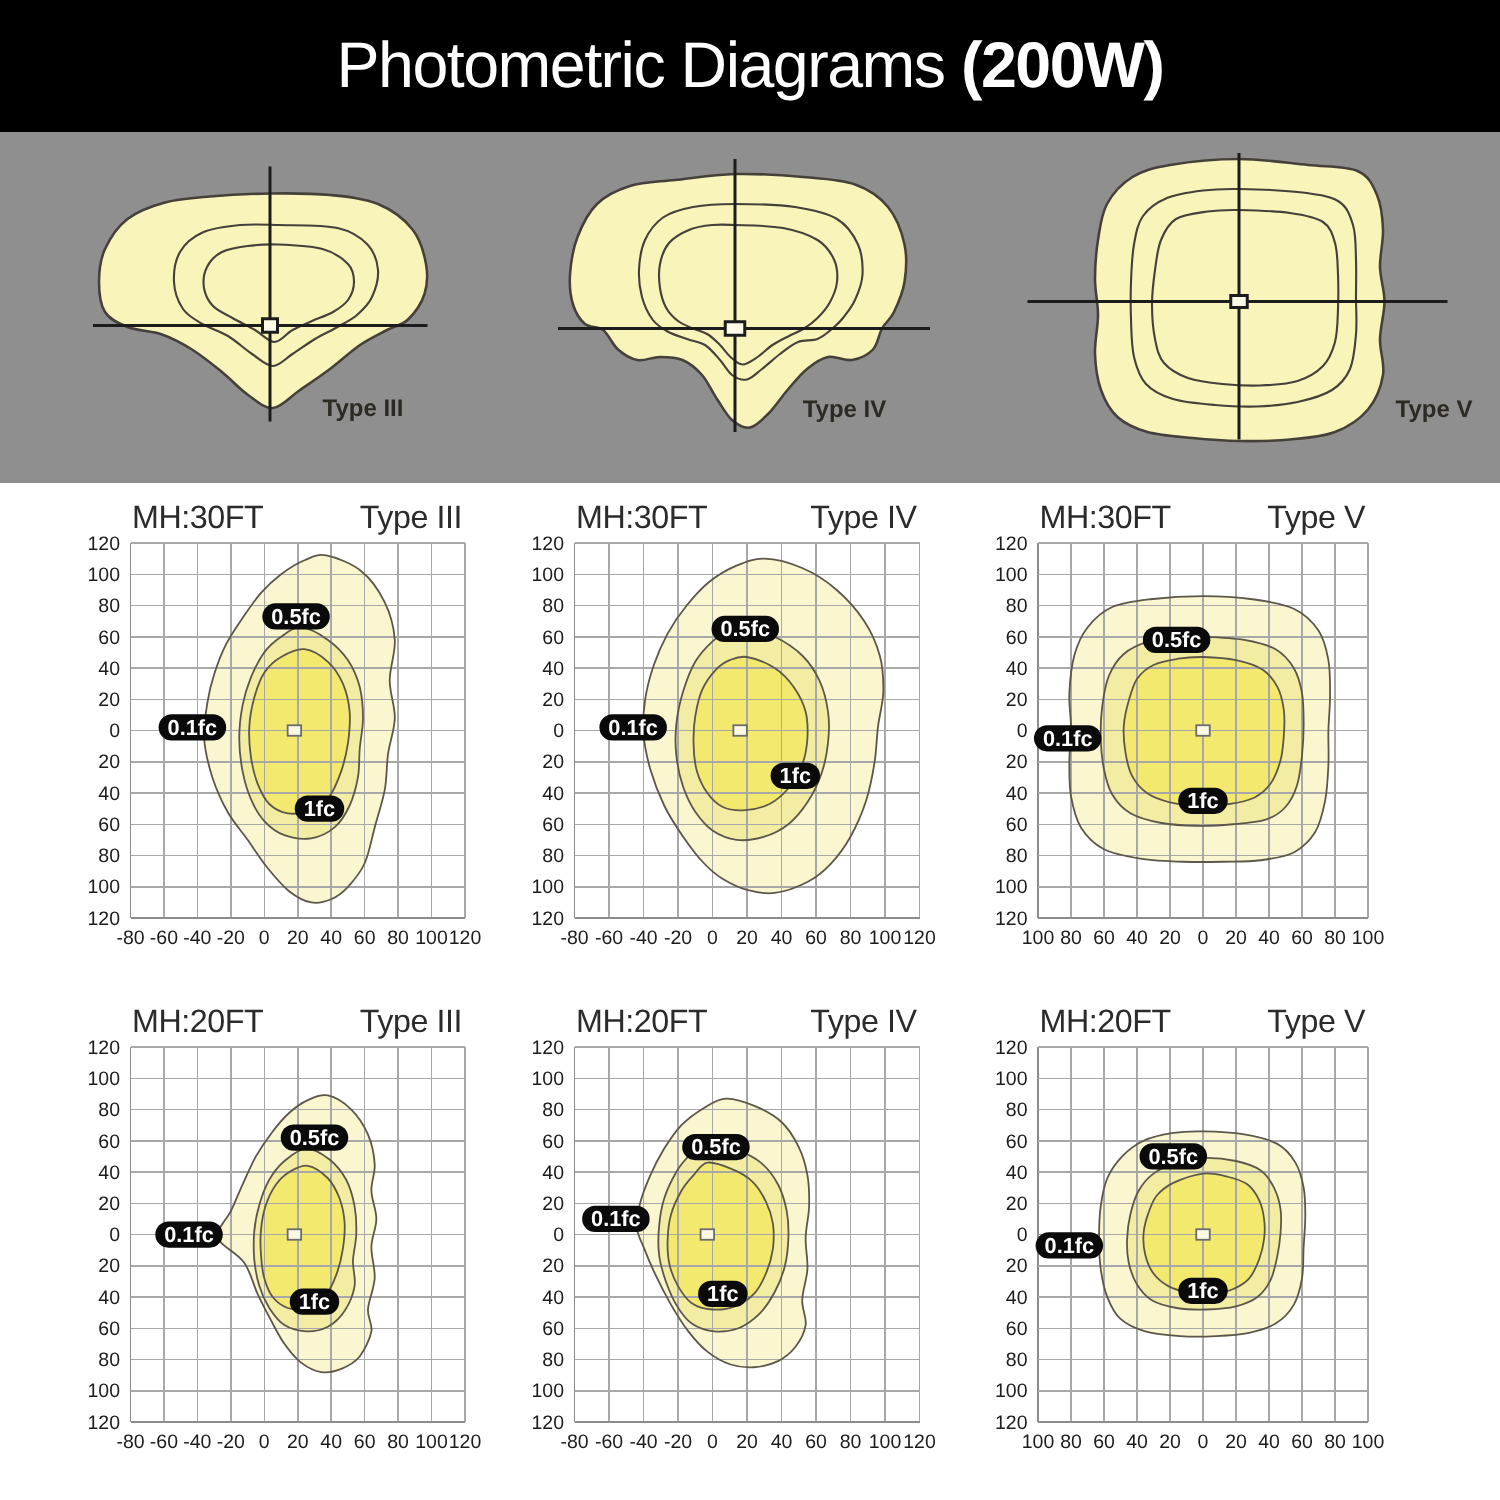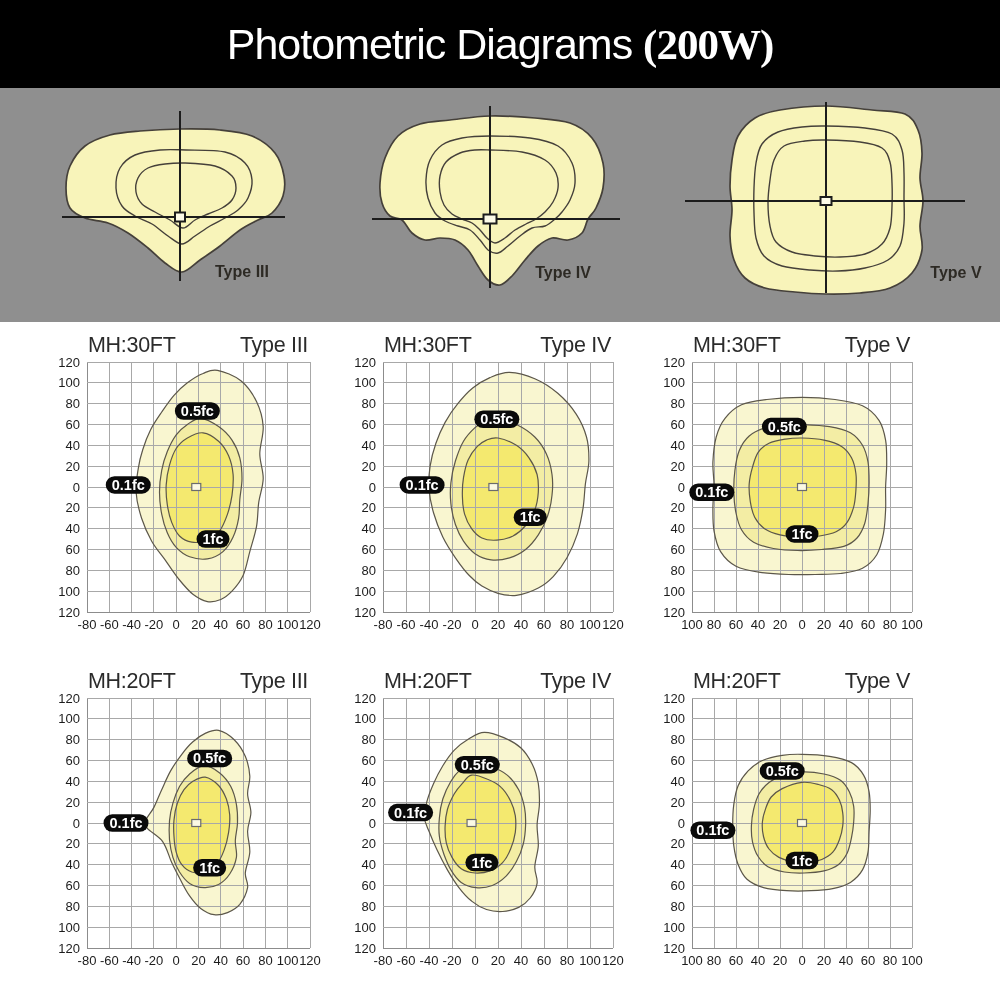--- a/index.html
+++ b/index.html
@@ -1,21 +1,21 @@
 <!DOCTYPE html>
 <html><head>
 <meta charset="utf-8">
 <style>
   html,body{margin:0;padding:0;background:#fff;}
   .page{position:relative;width:1000px;height:1000px;background:#ffffff;overflow:hidden;
         font-family:"Liberation Sans","DejaVu Sans",sans-serif;}
   .hdr{position:absolute;left:0;top:0;width:1000px;height:88px;background:#000;
        display:flex;align-items:center;justify-content:center;}
   .hdr .t{color:#fff;font-size:43px;letter-spacing:-1px;font-weight:400;white-space:nowrap;}
-  .hdr .t b{font-weight:700;font-family:Liberation Serif, serif;}
+  .hdr .t b{font-weight:700;}
   .band{position:absolute;left:0;top:88px;width:1000px;height:234px;background:#8f8f8f;}
   .charts{position:absolute;left:0;top:322px;width:1000px;height:678px;background:#fff;}
   svg{display:block;}
   svg text{font-family:"Liberation Sans","DejaVu Sans",sans-serif;}
 </style>
 </head>
 <body>
 
 <div class="page">
   <div class="hdr">

